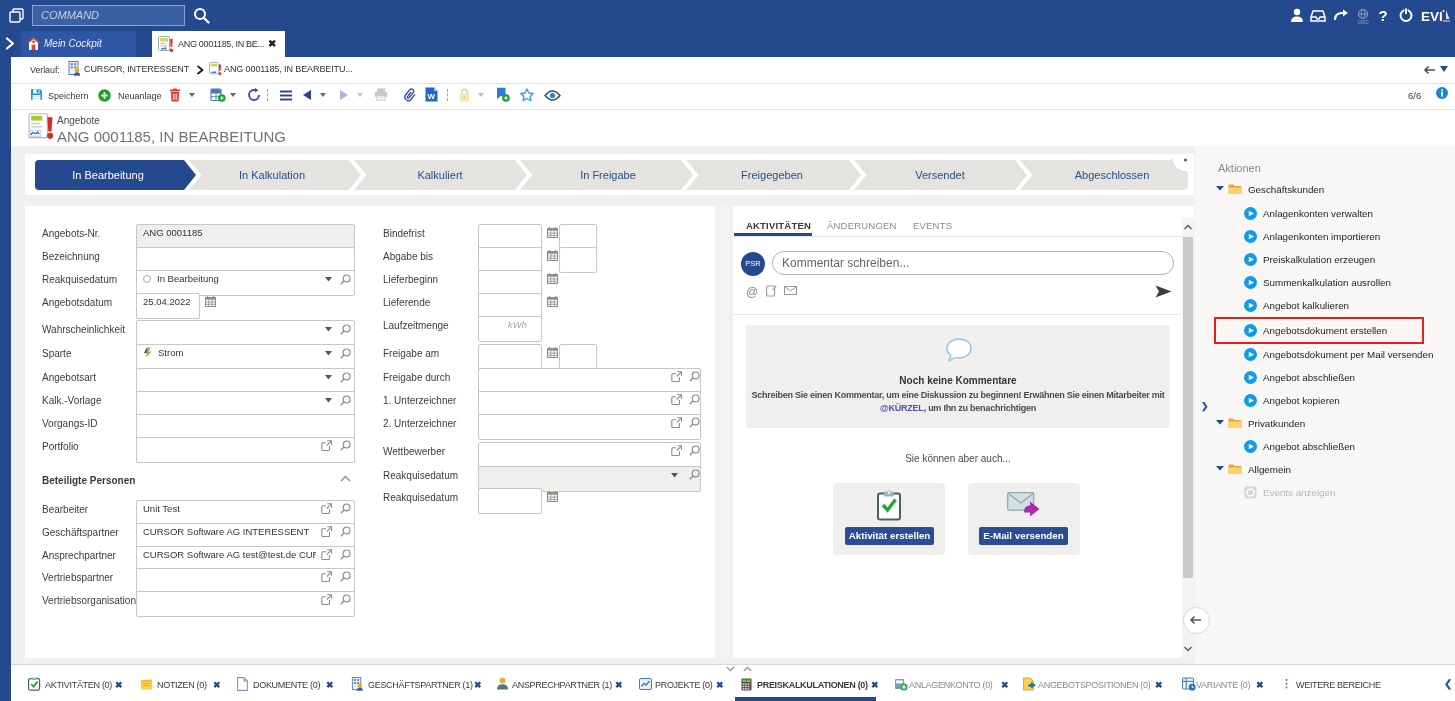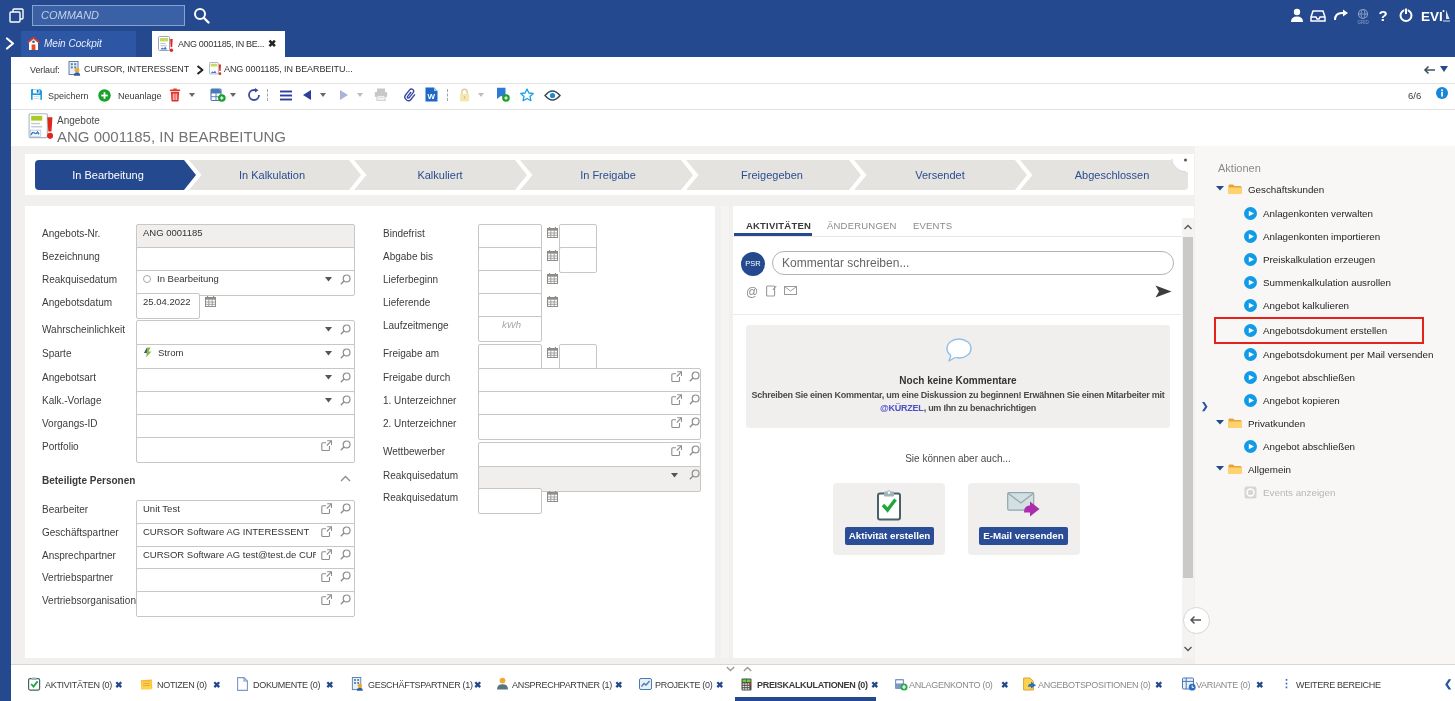--- a/index.html
+++ b/index.html
@@ -414,21 +414,21 @@
 <div class="inp" style="left:478px;top:270px;width:64px"></div>
 <svg class="fico" style="left:547px;top:273px" width="11" height="11">
     <use href="#cal"></use>
   </svg>
 <div class="lbl" style="left:383px;top:297px">Lieferende</div>
 <div class="inp" style="left:478px;top:293px;width:64px"></div>
 <svg class="fico" style="left:547px;top:296px" width="11" height="11">
     <use href="#cal"></use>
   </svg>
 <div class="lbl" style="left:383px;top:320px">Laufzeitmenge</div>
-<div class="inp" style="left:478px;top:316px;width:64px;text-align:right;padding-right:20px;color:#A8A6A2;font-style:italic">kWh</div>
+<div class="inp" style="left:478px;top:316px;width:64px;text-align:right;padding-right:14px;color:#A8A6A2;font-style:italic">kWh</div>
 <div class="lbl" style="left:383px;top:348px">Freigabe am</div>
 <div class="inp" style="left:478px;top:344px;width:64px"></div>
 <svg class="fico" style="left:547px;top:347px" width="11" height="11">
     <use href="#cal"></use>
   </svg>
 <div class="inp" style="left:559px;top:344px;width:38px"></div>
 <div class="lbl" style="left:383px;top:372px">Freigabe durch</div>
 <div class="inp" style="left:478px;top:368px;width:223px"></div>
 <svg class="fico" style="left:671px;top:371px" width="11" height="11">
     <use href="#opn"></use>

